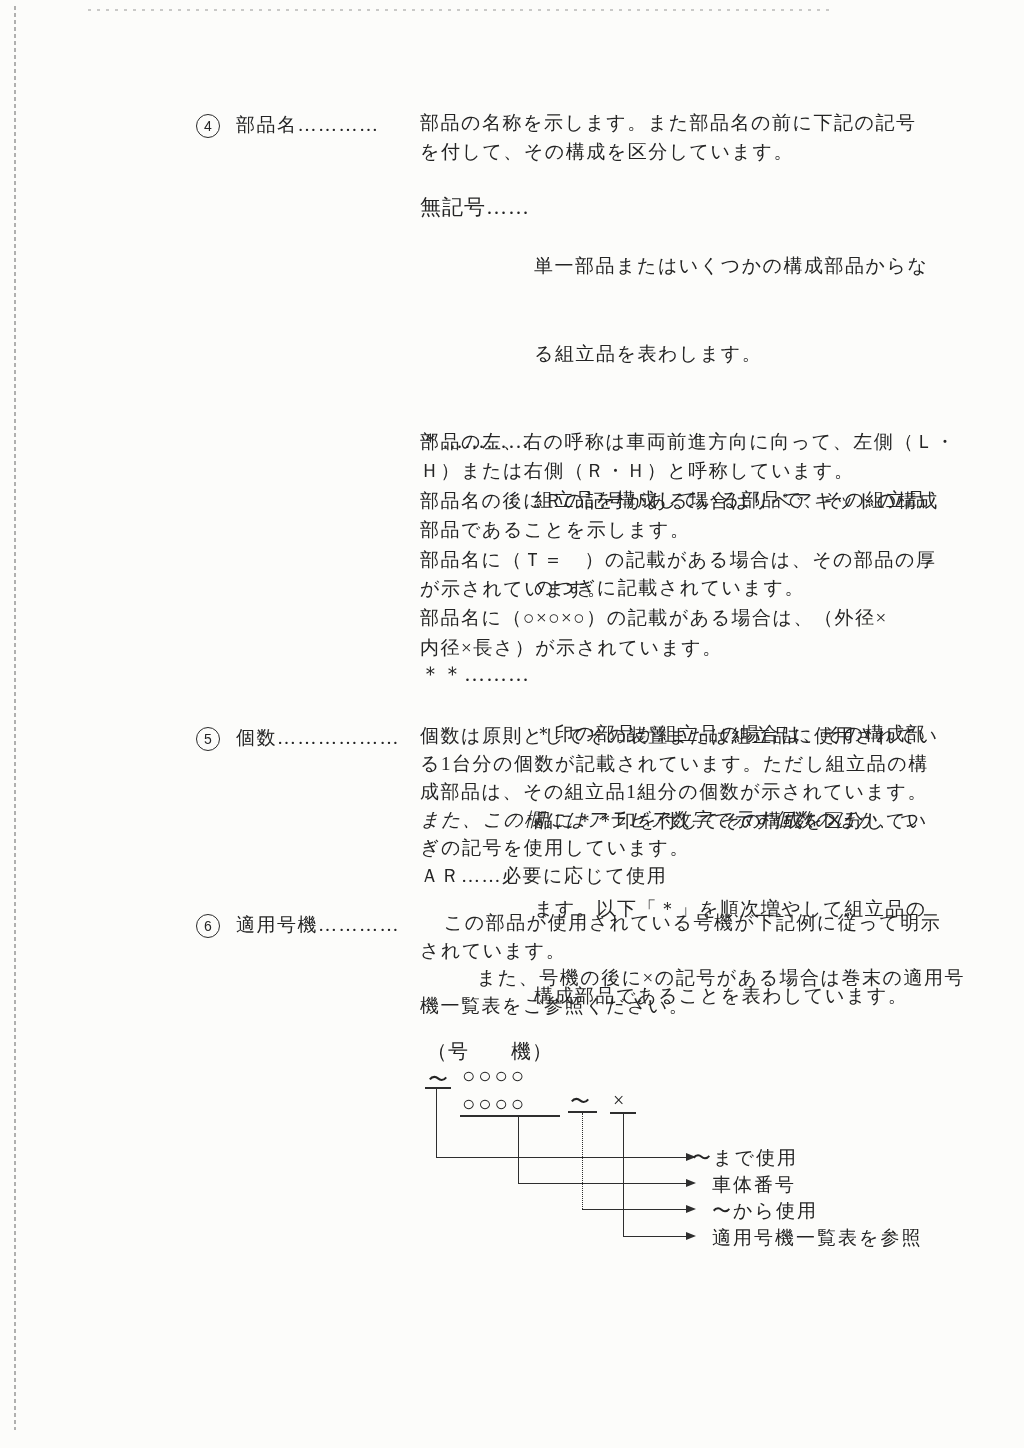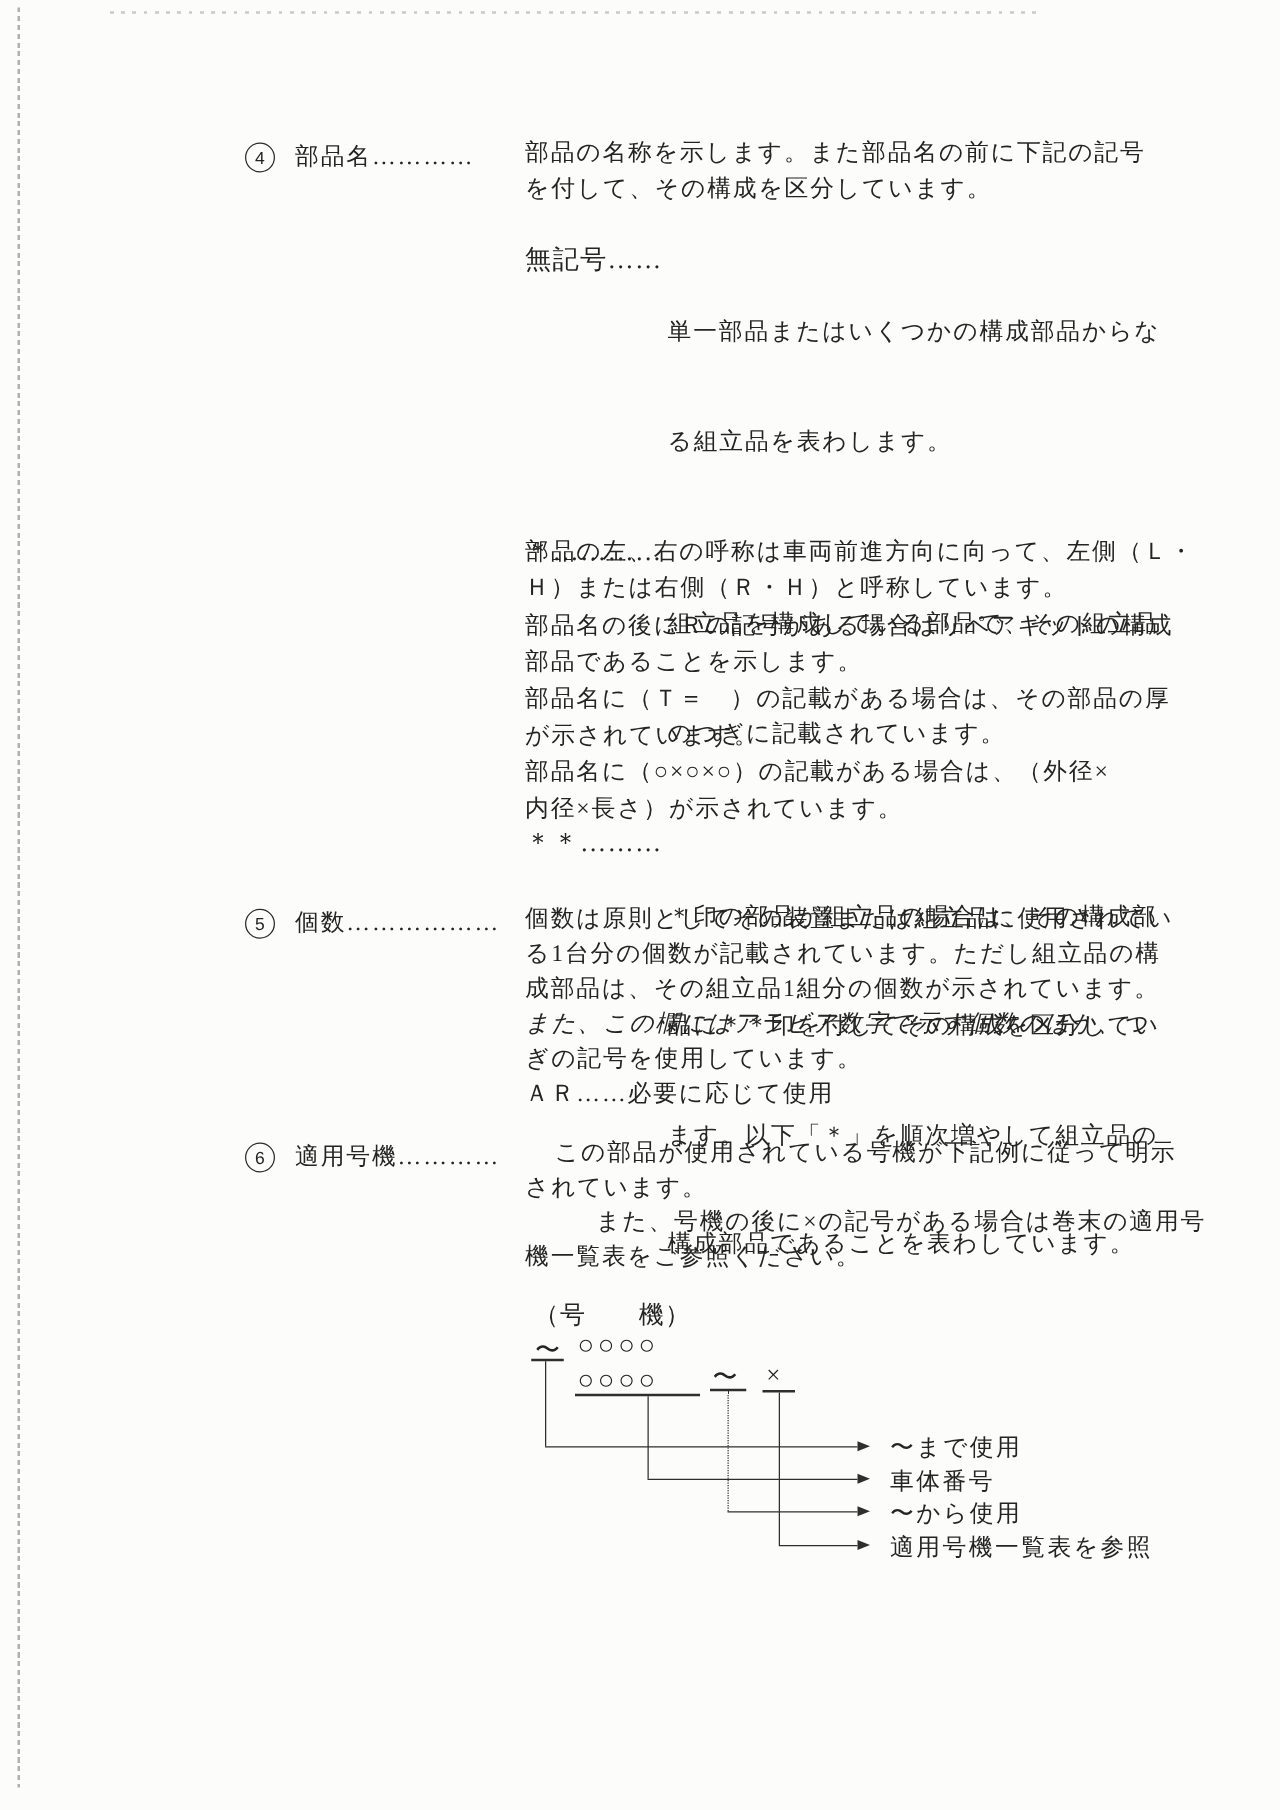--- a/index.html
+++ b/index.html
@@ -139,17 +139,17 @@
   <div class="dg-arrow" style="left:686px;top:1179px;"></div>
 
   <div class="dg-v dotted" style="left:582px;top:1113px;height:96px;"></div>
   <div class="dg-h" style="left:582px;top:1209px;width:104px;"></div>
   <div class="dg-arrow" style="left:686px;top:1205px;"></div>
 
   <div class="dg-v" style="left:623px;top:1114px;height:122px;"></div>
   <div class="dg-h" style="left:623px;top:1236px;width:63px;"></div>
   <div class="dg-arrow" style="left:686px;top:1232px;"></div>
 
-  <span class="dg-label" style="left:712px;top:1145px;">〜まで使用</span>
+  <span class="dg-label" style="left:692px;top:1145px;">〜まで使用</span>
   <span class="dg-label" style="left:712px;top:1172px;text-align:right;">車体番号</span>
   <span class="dg-label" style="left:712px;top:1198px;">〜から使用</span>
   <span class="dg-label" style="left:712px;top:1225px;">適用号機一覧表を参照</span>
 </div>
 
 </body></html>

